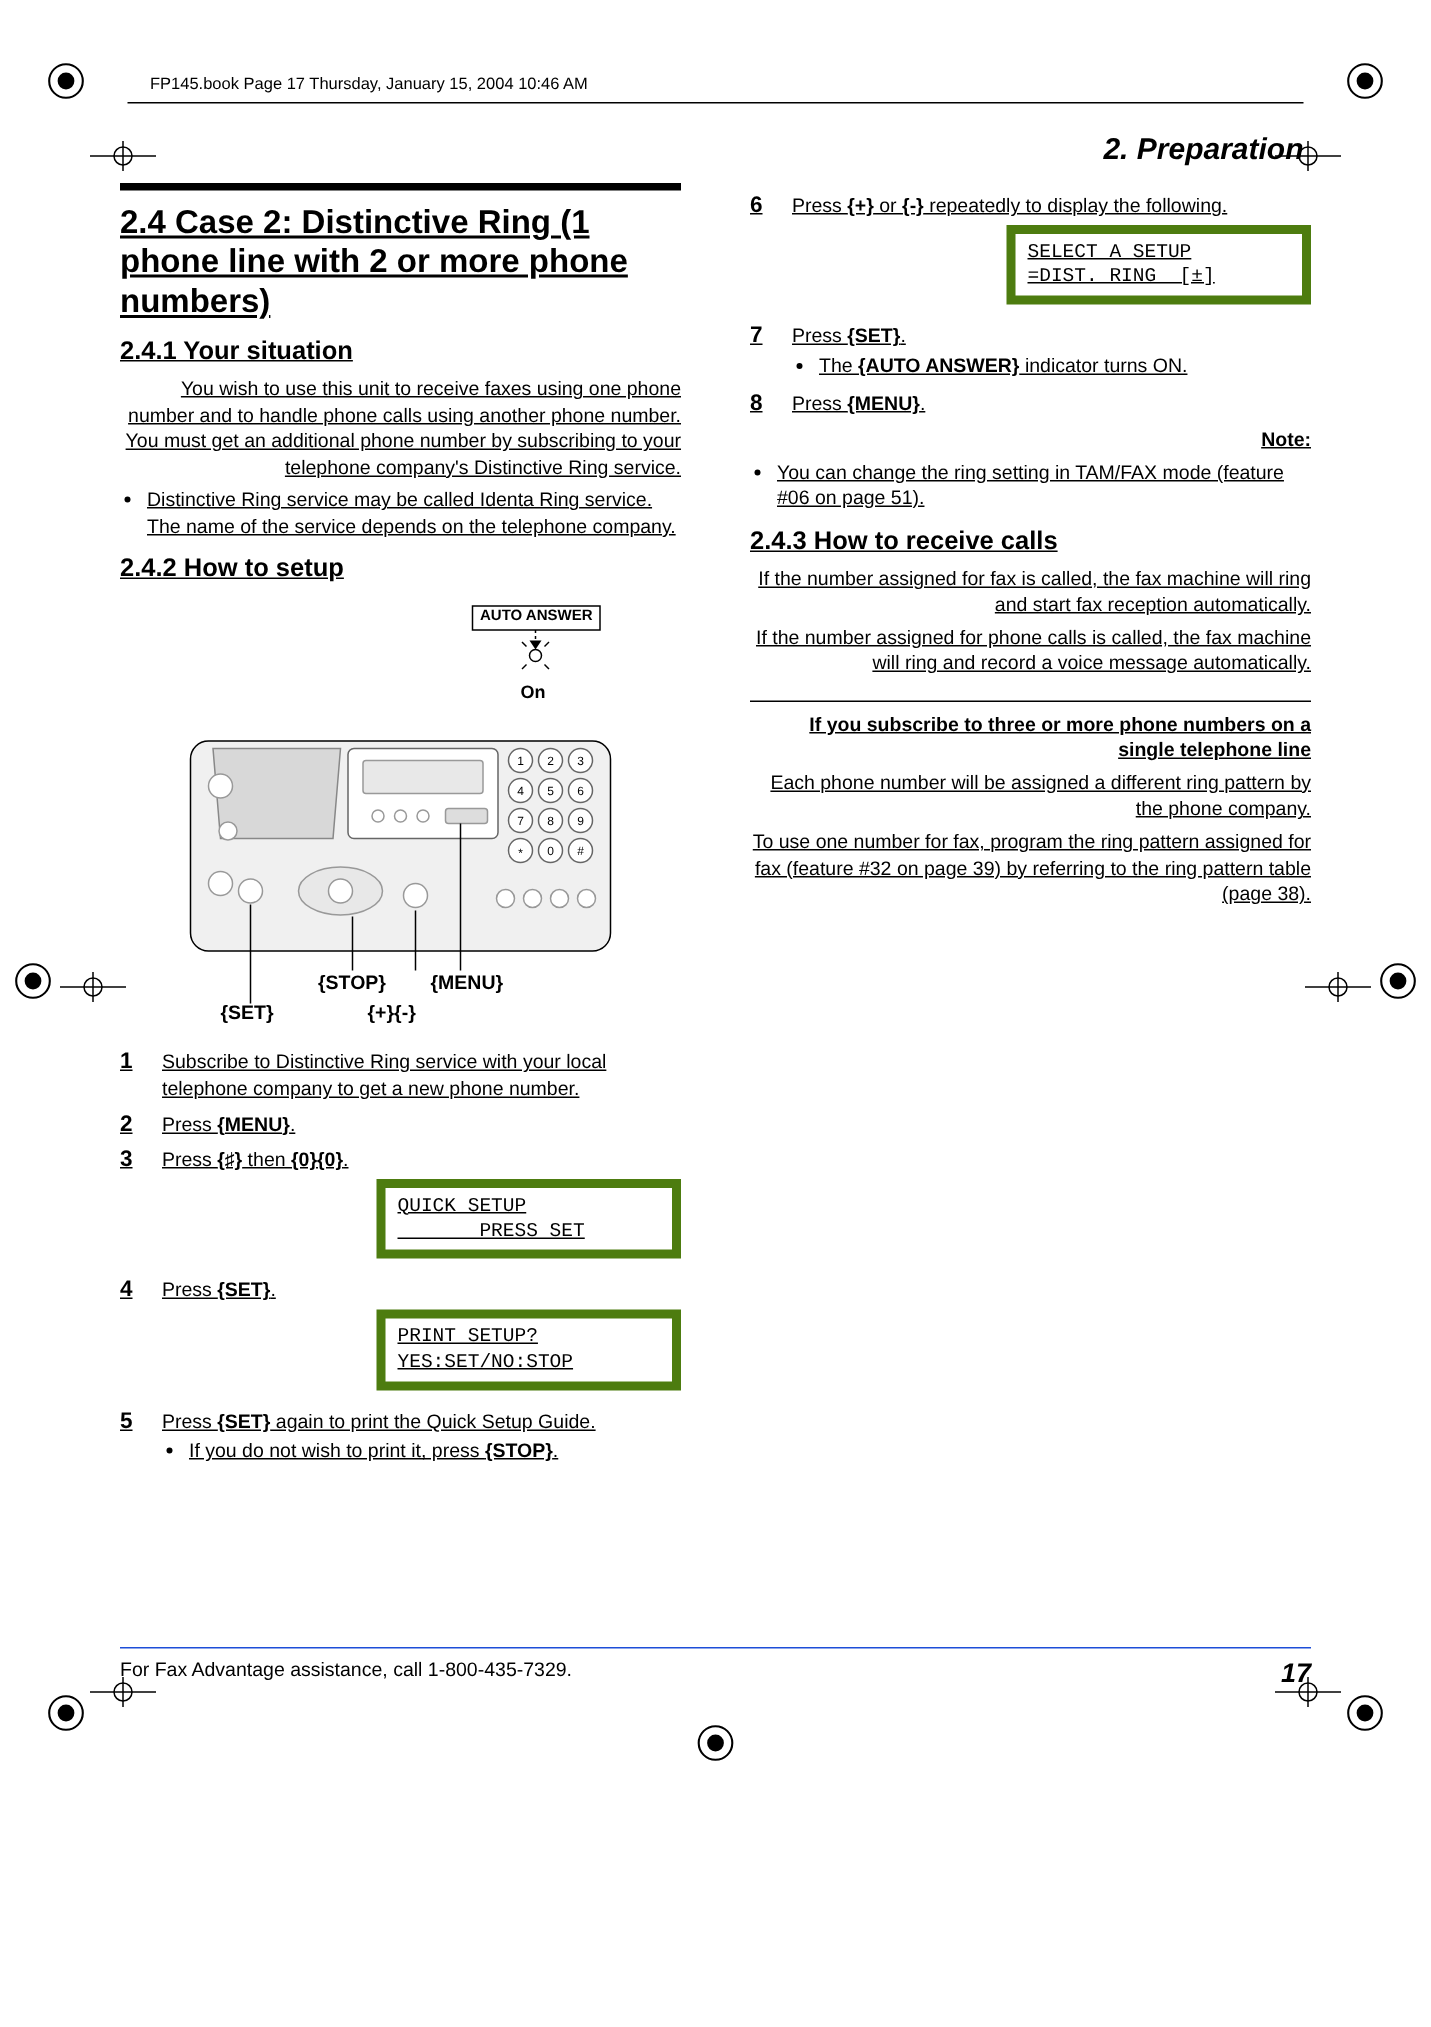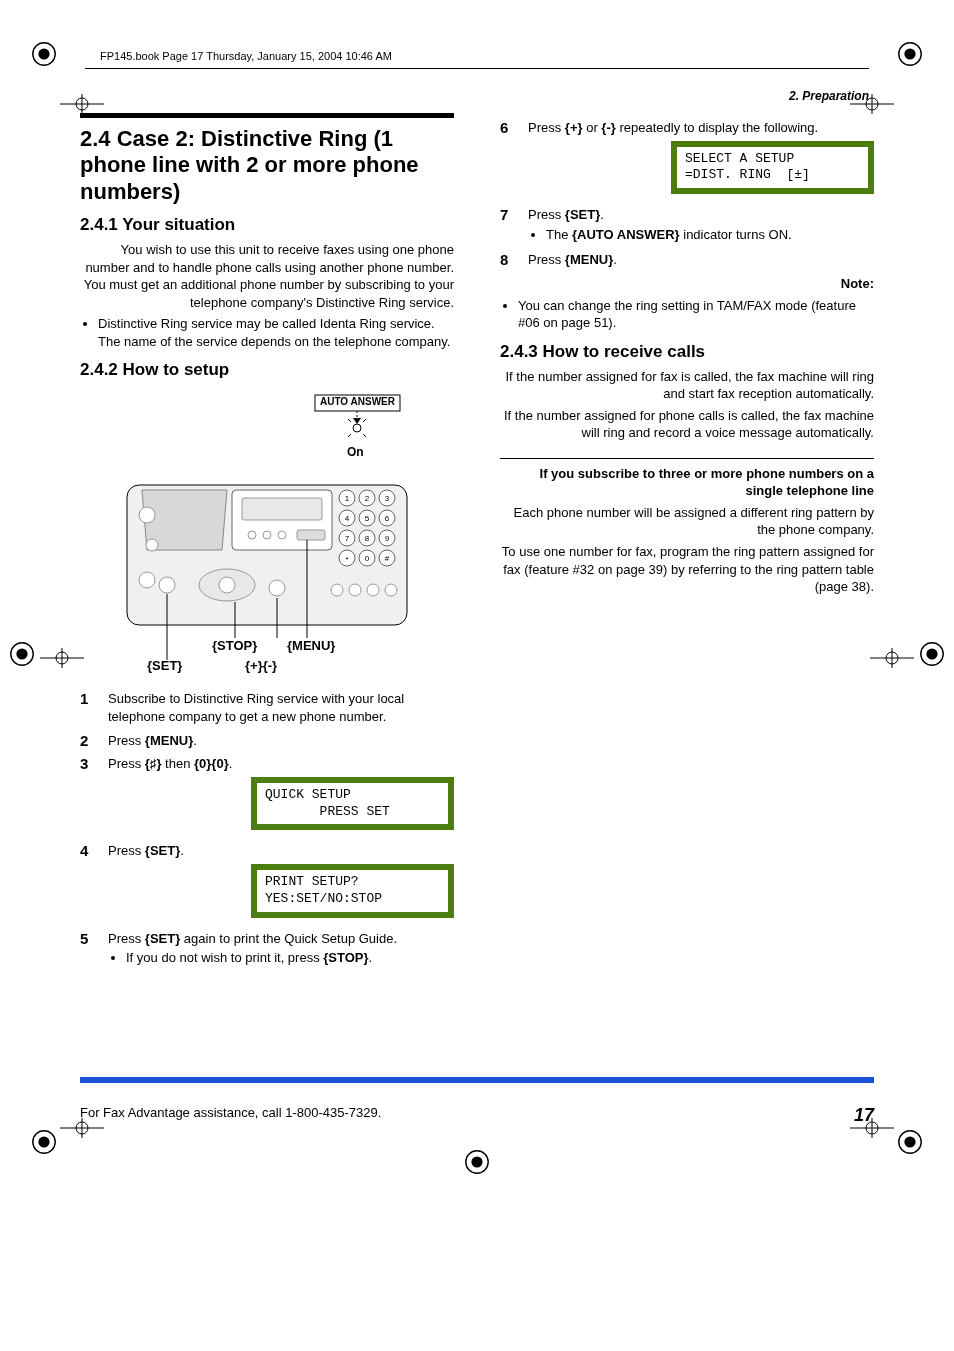--- a/index.html
+++ b/index.html
@@ -23,28 +23,29 @@
     margin-bottom: 6px;
   }
   .header-line {
     border-top: 1px solid #000;
     margin: 0 25px 0 25px;
   }
   .chapter-title {
     text-align: right;
     font-style: italic;
     font-weight: bold;
-    font-size: 12px;
+    font-size: 20px;
     margin: 20px 25px 0 0;
   }
   .columns {
     display: flex;
     gap: 46px;
     margin-top: 10px;
     padding: 0 20px;
+    text-decoration: underline;
   }
   .col {
     flex: 1;
   }
   .section-bar {
     height: 5px;
     background: #000;
     margin-bottom: 8px;
   }
   h1.section-title {
@@ -125,22 +126,22 @@
   }
   .sub-bold {
     font-weight: bold;
     margin-bottom: 4px;
   }
   .footer {
     position: absolute;
     bottom: 70px;
     left: 80px;
     right: 80px;
-    border-top: 6px solid #1d4ed8;
-    padding-top: 22px;
+    border-top: 1px solid #1d4ed8;
+    padding-top: 6px;
     display: flex;
     justify-content: space-between;
     font-size: 13px;
   }
   .footer .pnum {
     font-style: italic;
     font-weight: bold;
     font-size: 18px;
   }
   

